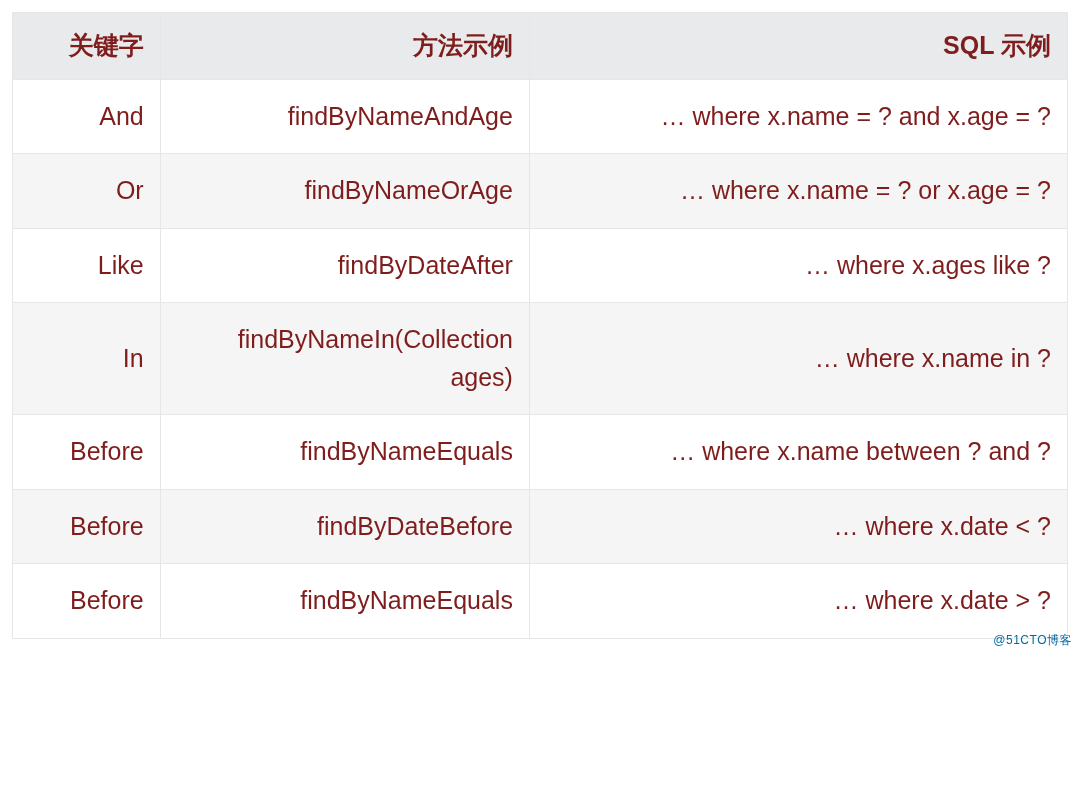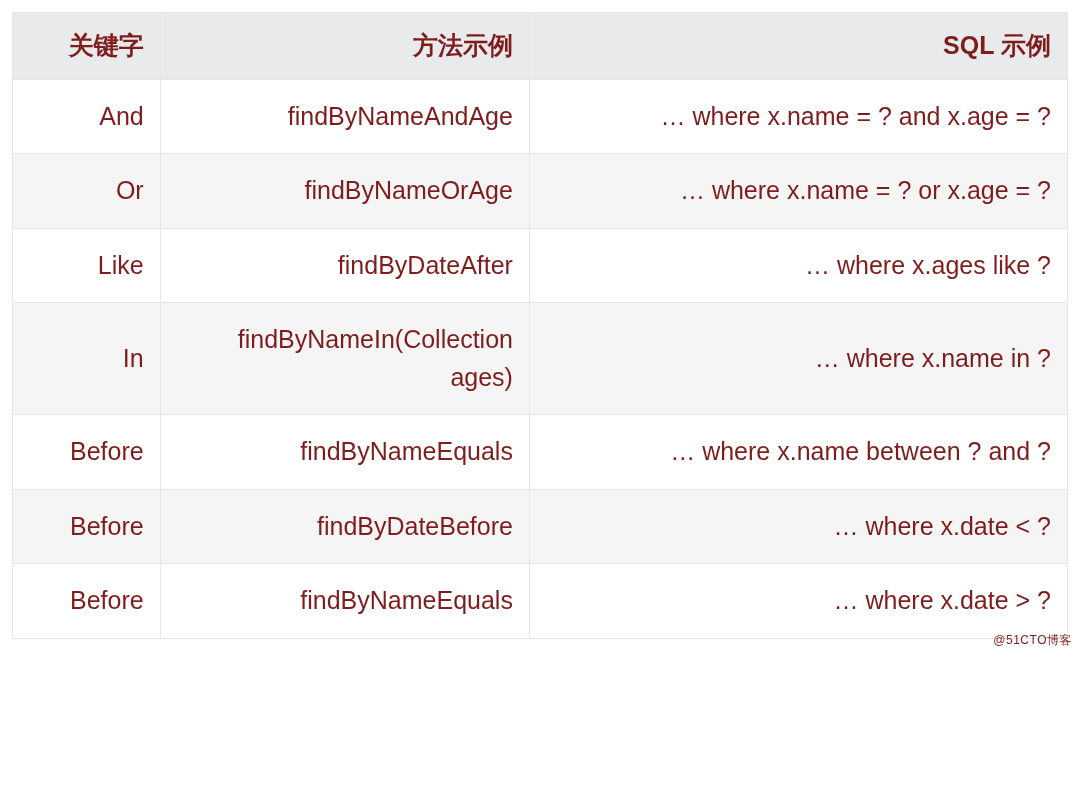--- a/index.html
+++ b/index.html
@@ -41,21 +41,21 @@
       background: #ffffff;
     }
     col.c1 { width: 14%; }
     col.c2 { width: 35%; }
     col.c3 { width: 51%; }
     .watermark {
       position: absolute;
       right: 8px;
       bottom: 2px;
       font-size: 12px;
-      color: #7f1d1d;
+      color: #0369a1;
       letter-spacing: 0.5px;
     }
   </style>
 </head>
 <body>
 
 <table>
   <colgroup>
     <col class="c1">
       <col class="c2">

